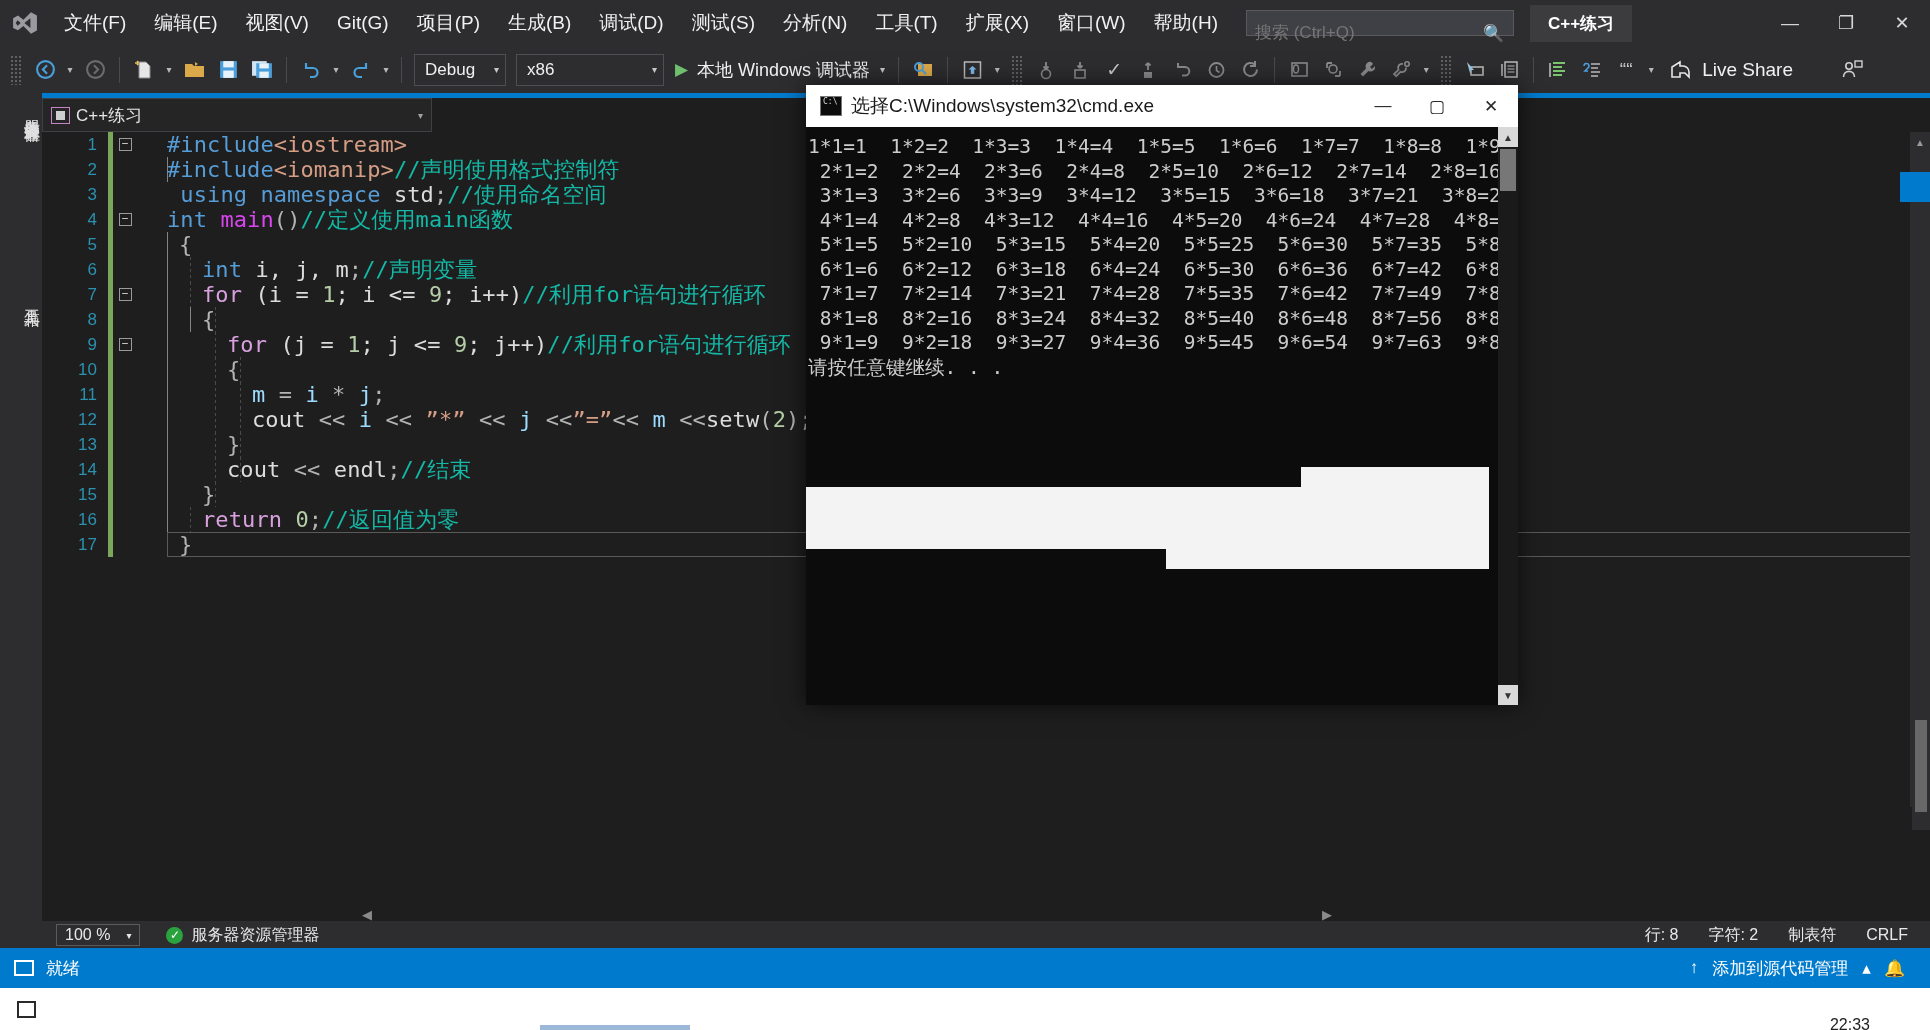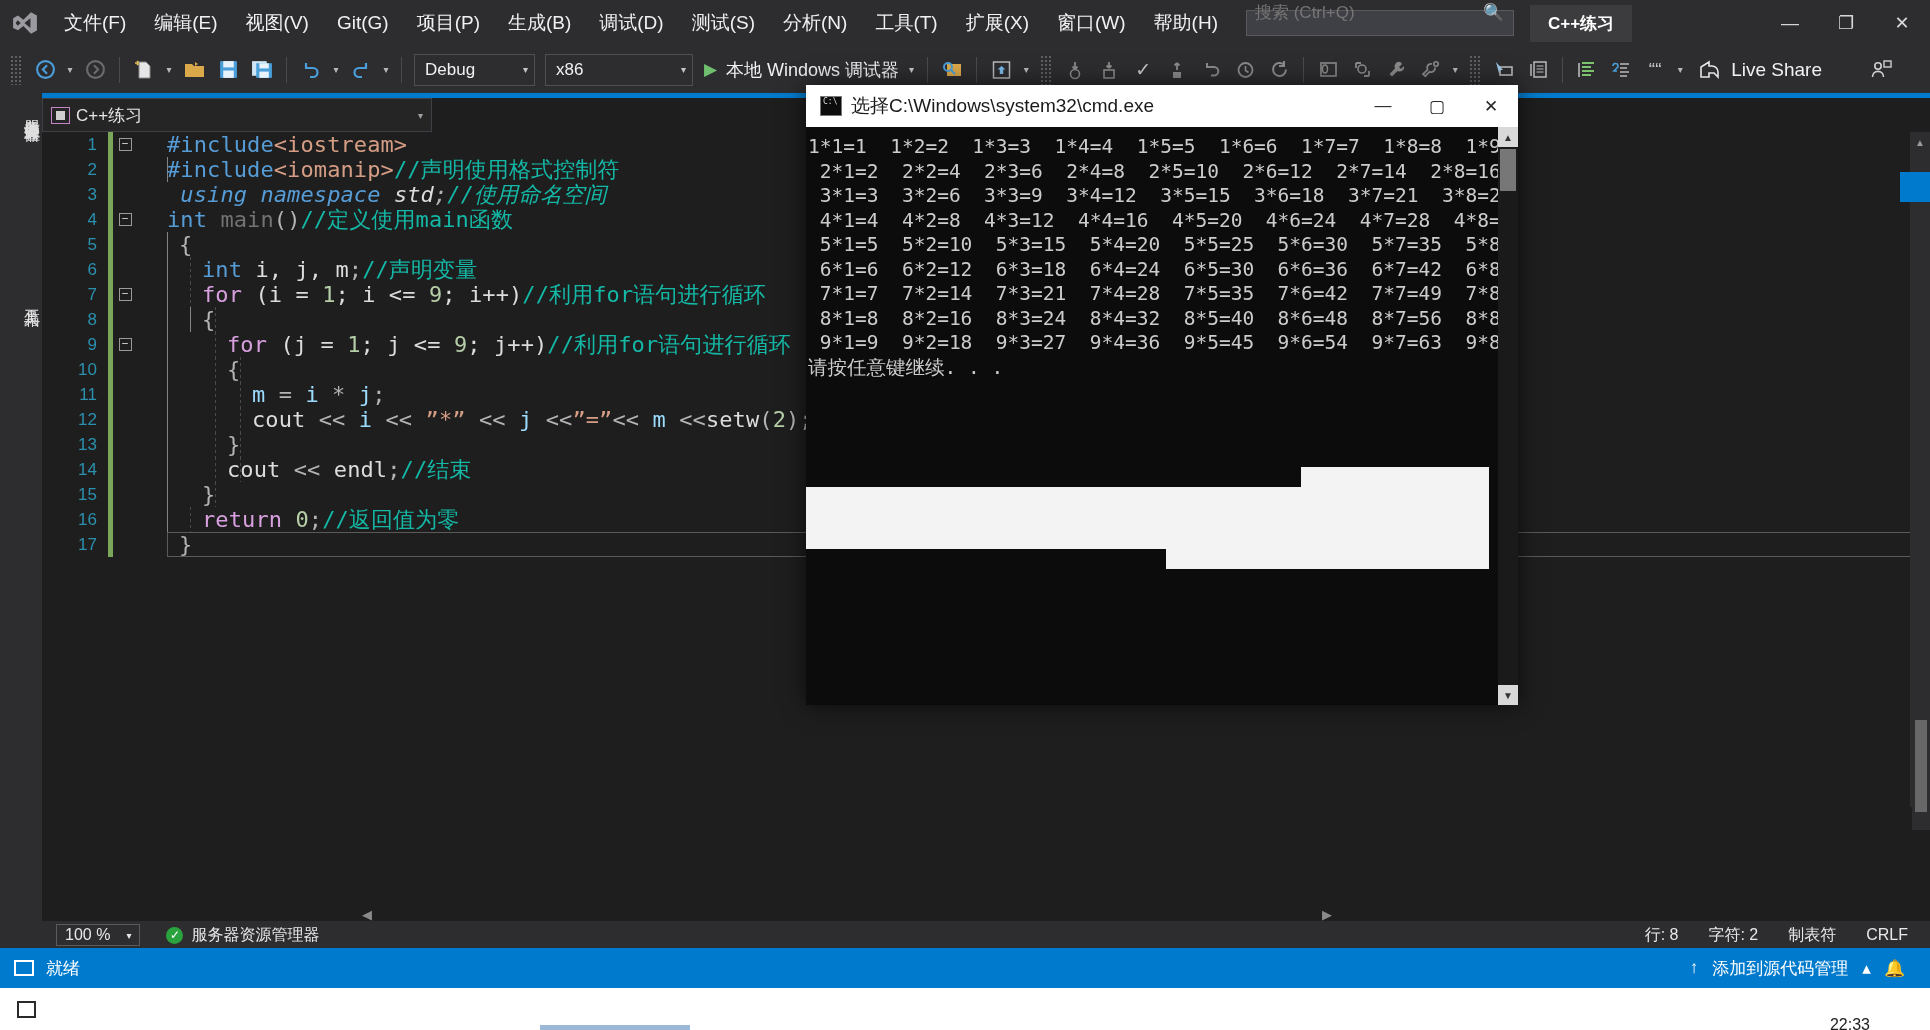--- a/index.html
+++ b/index.html
@@ -15,21 +15,21 @@
   .vs-titlebar {
     position: absolute; left: 0; top: 0; width: 1930px; height: 46px;
     background: #2d2d30; display: flex; align-items: center;
   }
   .vs-logo { width: 50px; height: 46px; display: flex; align-items: center; justify-content: center; }
   .menu-item {
     color: #f1f1f1; font-size: 19px; padding: 6px 14px; white-space: nowrap; cursor: default;
   }
   .search-box {
     margin-left: 14px; width: 268px; height: 22px; background: #3f3f46;
-    border: 1px solid #5a5a5e; display: flex; align-items: flex-end; padding: 12px 8px;
+    border: 1px solid #5a5a5e; display: flex; align-items: flex-start; padding: 12px 8px;
   }
   .search-box input {
     flex: 1; background: transparent; border: none; outline: none;
     color: #b9b9b9; font-size: 17px; font-family: "Liberation Sans", sans-serif;
   }
   .search-icon { color: #d0d0d0; font-size: 17px; }
   .sol-chip {
     margin-left: 16px; background: #3c3c3e; color: #ffffff;
     font-size: 17px; font-weight: bold; padding: 7px 18px;
   }
@@ -86,21 +86,21 @@
     background: #1e1e1e; font-family: "DejaVu Sans Mono", monospace; }
   .code-row { position: relative; height: 25px; display: flex; align-items: center; white-space: pre; }
   .ln { width: 66px; text-align: right; padding-right: 11px; color: #2b91af; font-size: 17px;
     font-family: "Liberation Sans", sans-serif; }
   .chg { width: 5px; height: 25px; background: #7ba75b; margin-right: 2px; }
   .fold { width: 20px; display: flex; align-items: center; justify-content: center; }
   .fold-box { width: 13px; height: 13px; border: 1px solid #9a9a9a; color: #d0d0d0;
     font-size: 11px; line-height: 10px; text-align: center; font-family: "DejaVu Sans Mono", monospace; }
   .ctext { font-size: 22px; line-height: 25px; letter-spacing: .1px; }
   .kw { color: #569cd6; } .kw2 { color: #d8a0df; } .cm { color: #14b8a6; }
-  .str { color: #d69d85; } .fn { color: #737373; }
+  .str { color: #d69d85; } .fn { color: #d946ef; }
   .id { color: #9cdcfe; } .tx { color: #dcdcdc; } .op { color: #b4b4b4; }
   .num { color: #b5cea8; }
   .guide { position: absolute; top: 0; width: 1px; height: 25px;
     background: repeating-linear-gradient(to bottom,#4a4a4a 0 3px, transparent 3px 6px); }
   .vbar { position: absolute; top: 0; width: 1px; height: 25px; background: #848484; }
   .caret-line { position: absolute; left: 125px; right: 0; height: 25px;
     border: 1px solid #5a5a5a; box-sizing: border-box; pointer-events:none; }
 
   
   .v-scroll { position: absolute; right: 0; top: 39px; width: 20px; height: 675px; background: #2d2d30; }
@@ -253,21 +253,21 @@
     </div>
     <div class="tb-caret">▾</div>
     <div class="tb-btn blue">
       <svg width="22" height="22" viewBox="0 0 22 22">
           <path d="M16 9H9a4.5 4.5 0 0 0 0 9h3" fill="none" stroke="#4a9eda" stroke-width="2.2"></path>
           <path d="M16 4v6" stroke="#4a9eda" stroke-width="2.2"></path>
         </svg>
     </div>
     <div class="tb-caret">▾</div>
     <div class="tb-sep"></div>
-    <div class="combo" style="width:121px">
+    <div class="combo" style="width:92px">
       <span class="cv">Debug</span>
       <span class="cc">▾</span>
     </div>
     <div class="combo" style="width:148px">
       <span class="cv">x86</span>
       <span class="cc">▾</span>
     </div>
     <div class="run-btn">
       <span class="run-tri">▶</span>
       <span>本地 Windows 调试器</span>
@@ -410,21 +410,21 @@
             <i></i>
           </span>
         <span>C++练习</span>
         <span class="cc">▾</span>
       </div>
     </div>
 
     <div class="code-area" id="code-area">
         <div class="code-row"><span class="ln">1</span><span class="chg"></span><span class="fold"><span class="fold-box">−</span></span><span class="ctext" style="position: absolute; left: 125px;"><span class="kw">#include</span><span class="str">&lt;iostream&gt;</span></span></div>
         <div class="code-row"><span class="ln">2</span><span class="chg"></span><span class="fold"></span><span class="vbar" style="left: 125px;"></span><span class="ctext" style="position: absolute; left: 125px;"><span class="kw">#include</span><span class="str">&lt;iomanip&gt;</span><span class="cm">//声明使用格式控制符</span></span></div>
-        <div class="code-row"><span class="ln">3</span><span class="chg"></span><span class="fold"></span><span class="ctext" style="position: absolute; left: 125px; font-style: italic;"><span class="kw"> using</span><span class="kw"> namespace</span><span class="tx"> std</span><span class="op">;</span><span class="cm">//使用命名空间</span></span></div>
+        <div class="code-row"><span class="ln">3</span><span class="chg"></span><span class="fold"></span><span class="ctext" style="position: absolute; left: 125px;"><span class="kw"> using</span><span class="kw"> namespace</span><span class="tx"> std</span><span class="op">;</span><span class="cm">//使用命名空间</span></span></div>
         <div class="code-row"><span class="ln">4</span><span class="chg"></span><span class="fold"><span class="fold-box">−</span></span><span class="ctext" style="position: absolute; left: 125px;"><span class="kw">int</span><span class="fn"> main</span><span class="op">()</span><span class="cm">//定义使用main函数</span></span></div>
         <div class="code-row"><span class="ln">5</span><span class="chg"></span><span class="fold"></span><span class="vbar" style="left: 125px;"></span><span class="ctext" style="position: absolute; left: 137px;"><span class="op">{</span></span></div>
         <div class="code-row"><span class="ln">6</span><span class="chg"></span><span class="fold"></span><span class="vbar" style="left: 125px;"></span><span class="guide" style="left: 148px;"></span><span class="ctext" style="position: absolute; left: 160px;"><span class="kw">int</span><span class="tx"> i, j, m</span><span class="op">;</span><span class="cm">//声明变量</span></span></div>
         <div class="code-row"><span class="ln">7</span><span class="chg"></span><span class="fold"><span class="fold-box">−</span></span><span class="vbar" style="left: 125px;"></span><span class="guide" style="left: 148px;"></span><span class="ctext" style="position: absolute; left: 160px;"><span class="kw2">for</span><span class="tx"> (i = </span><span class="num">1</span><span class="tx">; i &lt;= </span><span class="num">9</span><span class="tx">; i++)</span><span class="cm">//利用for语句进行循环</span></span></div>
         <div class="code-row"><span class="ln">8</span><span class="chg"></span><span class="fold"></span><span class="vbar" style="left: 125px;"></span><span class="vbar" style="left: 148px;"></span><span class="guide" style="left: 173px;"></span><span class="ctext" style="position: absolute; left: 160px;"><span class="op">{</span></span></div>
         <div class="code-row"><span class="ln">9</span><span class="chg"></span><span class="fold"><span class="fold-box">−</span></span><span class="vbar" style="left: 125px;"></span><span class="guide" style="left: 173px;"></span><span class="ctext" style="position: absolute; left: 185px;"><span class="kw2">for</span><span class="tx"> (j = </span><span class="num">1</span><span class="tx">; j &lt;= </span><span class="num">9</span><span class="tx">; j++)</span><span class="cm">//利用for语句进行循环</span></span></div>
         <div class="code-row"><span class="ln">10</span><span class="chg"></span><span class="fold"></span><span class="vbar" style="left: 125px;"></span><span class="guide" style="left: 173px;"></span><span class="guide" style="left: 198px;"></span><span class="ctext" style="position: absolute; left: 185px;"><span class="op">{</span></span></div>
         <div class="code-row"><span class="ln">11</span><span class="chg"></span><span class="fold"></span><span class="vbar" style="left: 125px;"></span><span class="guide" style="left: 173px;"></span><span class="guide" style="left: 198px;"></span><span class="ctext" style="position: absolute; left: 210px;"><span class="id">m</span><span class="op"> = </span><span class="id">i</span><span class="op"> * </span><span class="id">j</span><span class="op">;</span></span></div>
         <div class="code-row"><span class="ln">12</span><span class="chg"></span><span class="fold"></span><span class="vbar" style="left: 125px;"></span><span class="guide" style="left: 173px;"></span><span class="guide" style="left: 198px;"></span><span class="ctext" style="position: absolute; left: 210px;"><span class="tx">cout</span><span class="op"> &lt;&lt; </span><span class="id">i</span><span class="op"> &lt;&lt; </span><span class="str">”*”</span><span class="op"> &lt;&lt; </span><span class="id">j</span><span class="op"> &lt;&lt;</span><span class="str">”=”</span><span class="op">&lt;&lt; </span><span class="id">m</span><span class="op"> &lt;&lt;</span><span class="tx">setw</span><span class="op">(</span><span class="num">2</span><span class="op">);</span><span class="cm">//输出并使用宽度控制符</span></span></div>
         <div class="code-row"><span class="ln">13</span><span class="chg"></span><span class="fold"></span><span class="vbar" style="left: 125px;"></span><span class="guide" style="left: 173px;"></span><span class="guide" style="left: 198px;"></span><span class="ctext" style="position: absolute; left: 185px;"><span class="op">}</span></span></div>

